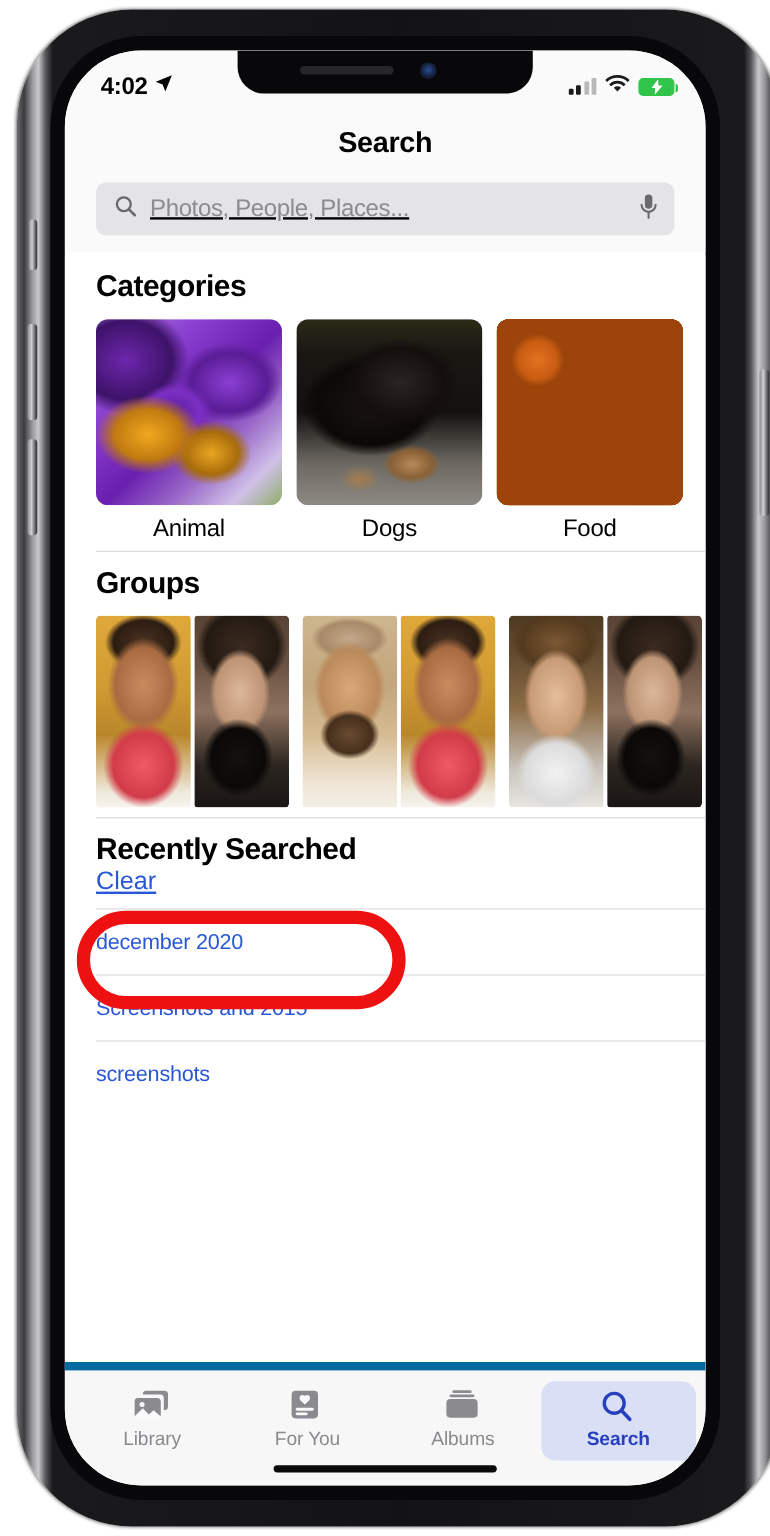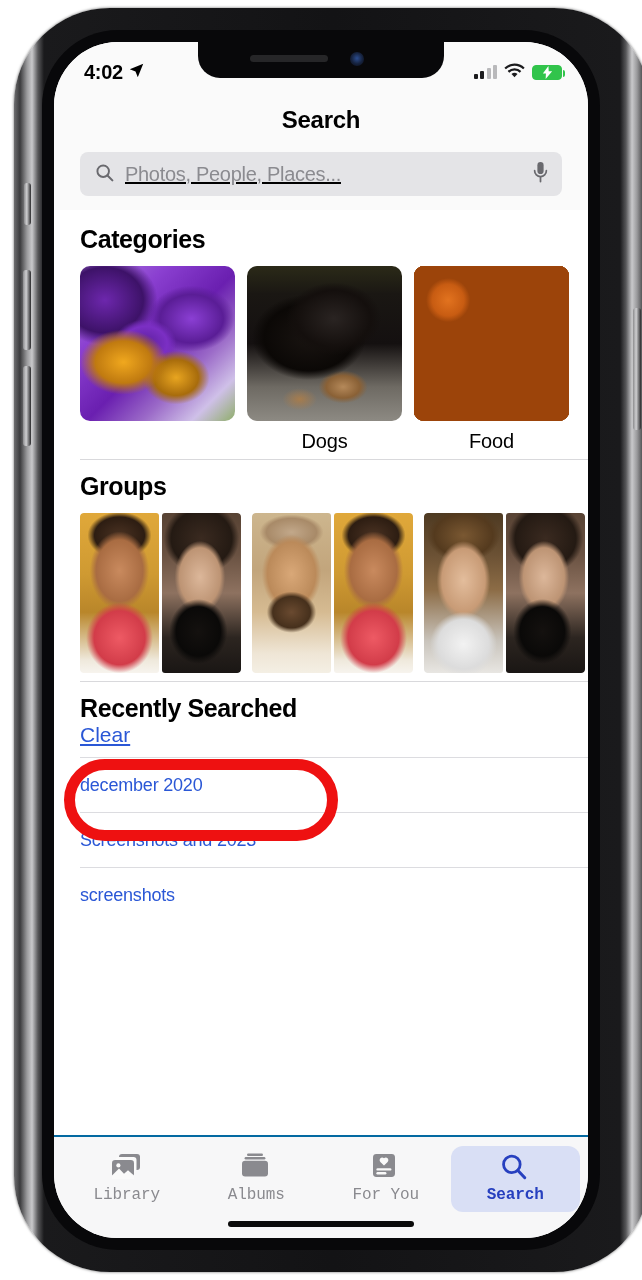--- a/index.html
+++ b/index.html
@@ -273,25 +273,24 @@
     border-radius: 44px;
     pointer-events: none;
     z-index: 12;
   }
 
   
   #tab-bar {
     position: absolute; bottom: 0; left: 0;
     width: 100%; height: 103px;
     background: #f7f7f8;
-    border-top: 2px solid #0369a1;
+    border-top: 7px solid #0369a1;
     display: flex; align-items: flex-start;
     padding: 9px 8px 0;
     z-index: 30;
-    font-family: Liberation Mono, monospace;
   }
   .tab-item {
     flex: 1; display: flex; flex-direction: column;
     align-items: center; gap: 5px;
     padding: 7px 0 8px; border-radius: 12px;
     cursor: pointer;
   }
   .tab-item.active { background: #d9dff5; }
   .tab-label { font-size: 16px; color: #8a8a8f; letter-spacing: -.1px; }
   .tab-item.active .tab-label { color: #2740bf; font-weight: 600; }
@@ -377,20 +376,21 @@
     </div>
 
     <div id="content">
 
       <div class="section-title">Categories</div>
       <div id="categories-row">
         <div class="category-cell">
           <div class="category-thumb">
               <div class="art-bee"></div>
             </div>
+          <div class="category-label">Animal</div>
         </div>
         <div class="category-cell">
           <div class="category-thumb">
               <div class="art-dog"></div>
             </div>
           <div class="category-label">Dogs</div>
         </div>
         <div class="category-cell">
           <div class="category-thumb">
               <div class="art-pumpkin"></div>
@@ -428,21 +428,21 @@
       <div class="recent-sep"></div>
 
       <div class="recent-row">
         <span>december 2020</span>
         <div id="red-circle"></div>
       </div>
 
       <div class="recent-sep"></div>
 
       <div class="recent-row">
-        <span>Screenshots and 2023</span>
+        <span>Screenshots and 2015</span>
       </div>
 
       <div class="recent-sep"></div>
 
       <div class="recent-row">
         <span>screenshots</span>
       </div>
     </div>
 
     <div id="tab-bar">
@@ -455,41 +455,41 @@
             <rect x="0" y="7" width="22" height="17" rx="3.2" fill="#8a8a8f"></rect>
             <circle cx="6.4" cy="12.4" r="2.1" fill="#fafafa"></circle>
             <path d="M0 22.5 7 15.6l5 5.2 4-3.6 6 5.3v3.5H0z" fill="#fafafa"></path>
           </svg>
         </span>
         <span class="tab-label">Library</span>
       </div>
 
       <div class="tab-item">
         <span class="tab-glyph">
-          <svg width="28" height="26" viewBox="0 0 28 26">
-            <rect x="6" y="0.5" width="16" height="2.4" rx="1.2" fill="#8a8a8f"></rect>
-            <rect x="3.6" y="4" width="20.8" height="2.4" rx="1.2" fill="#8a8a8f"></rect>
-            <rect x="1" y="7.8" width="26" height="15.6" rx="3.2" fill="#8a8a8f"></rect>
-          </svg>
-        </span>
-        <span class="tab-label">Albums</span>
-      </div>
-
-      <div class="tab-item">
-        <span class="tab-glyph">
           <svg width="26" height="26" viewBox="0 0 26 26">
             <rect x="2" y="1" width="22" height="23" rx="3.4" fill="#8a8a8f"></rect>
             <path d="M9.4 5.2c1-1 2.6-.9 3.6.1 1-1 2.6-1.1 3.6-.1 1.1 1.1 1 2.9-.2 4l-3.4 3.3-3.4-3.3c-1.2-1.1-1.3-2.9-.2-4z" fill="#fafafa"></path>
             <rect x="5.4" y="15.2" width="15" height="2.4" rx="1.2" fill="#fafafa"></rect>
             <rect x="5.4" y="19" width="10" height="2.4" rx="1.2" fill="#fafafa"></rect>
           </svg>
         </span>
         <span class="tab-label">For You</span>
       </div>
 
+      <div class="tab-item">
+        <span class="tab-glyph">
+          <svg width="28" height="26" viewBox="0 0 28 26">
+            <rect x="6" y="0.5" width="16" height="2.4" rx="1.2" fill="#8a8a8f"></rect>
+            <rect x="3.6" y="4" width="20.8" height="2.4" rx="1.2" fill="#8a8a8f"></rect>
+            <rect x="1" y="7.8" width="26" height="15.6" rx="3.2" fill="#8a8a8f"></rect>
+          </svg>
+        </span>
+        <span class="tab-label">Albums</span>
+      </div>
+
       <div class="tab-item active">
         <span class="tab-glyph">
           <svg width="28" height="28" viewBox="0 0 26 26">
             <circle cx="11" cy="10.6" r="7.7" fill="none" stroke="#2740bf" stroke-width="2.6"></circle>
             <line x1="16.6" y1="16.2" x2="23" y2="23" stroke="#2740bf" stroke-width="2.8" stroke-linecap="round"></line>
           </svg>
         </span>
         <span class="tab-label">Search</span>
       </div>
     </div>

